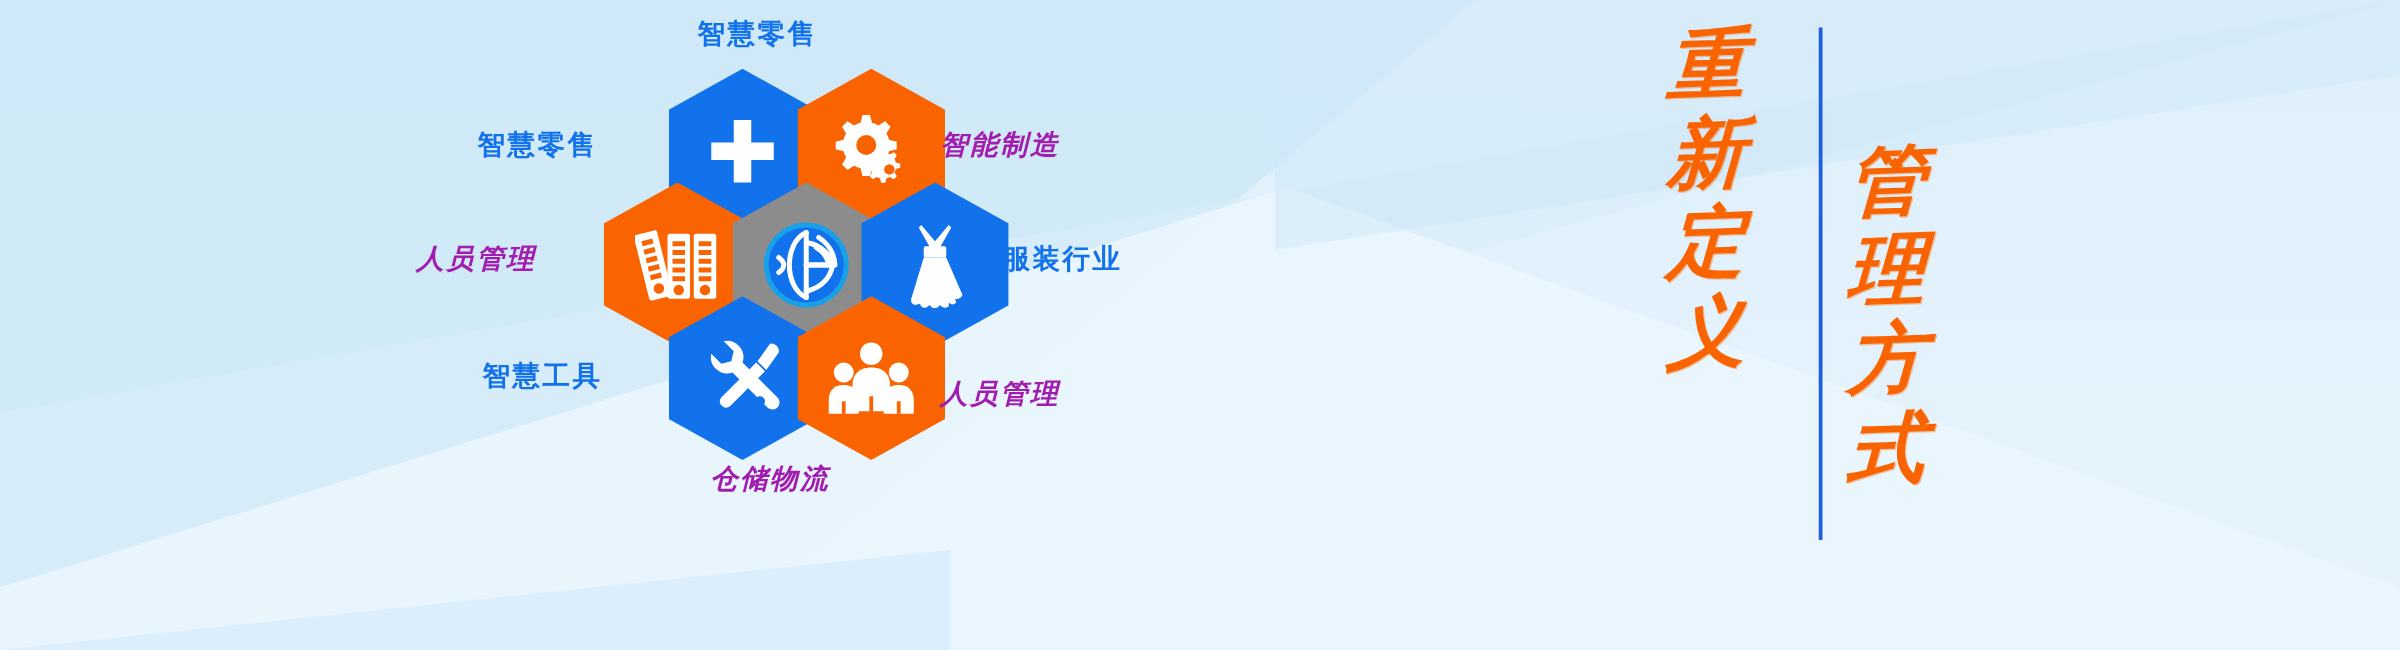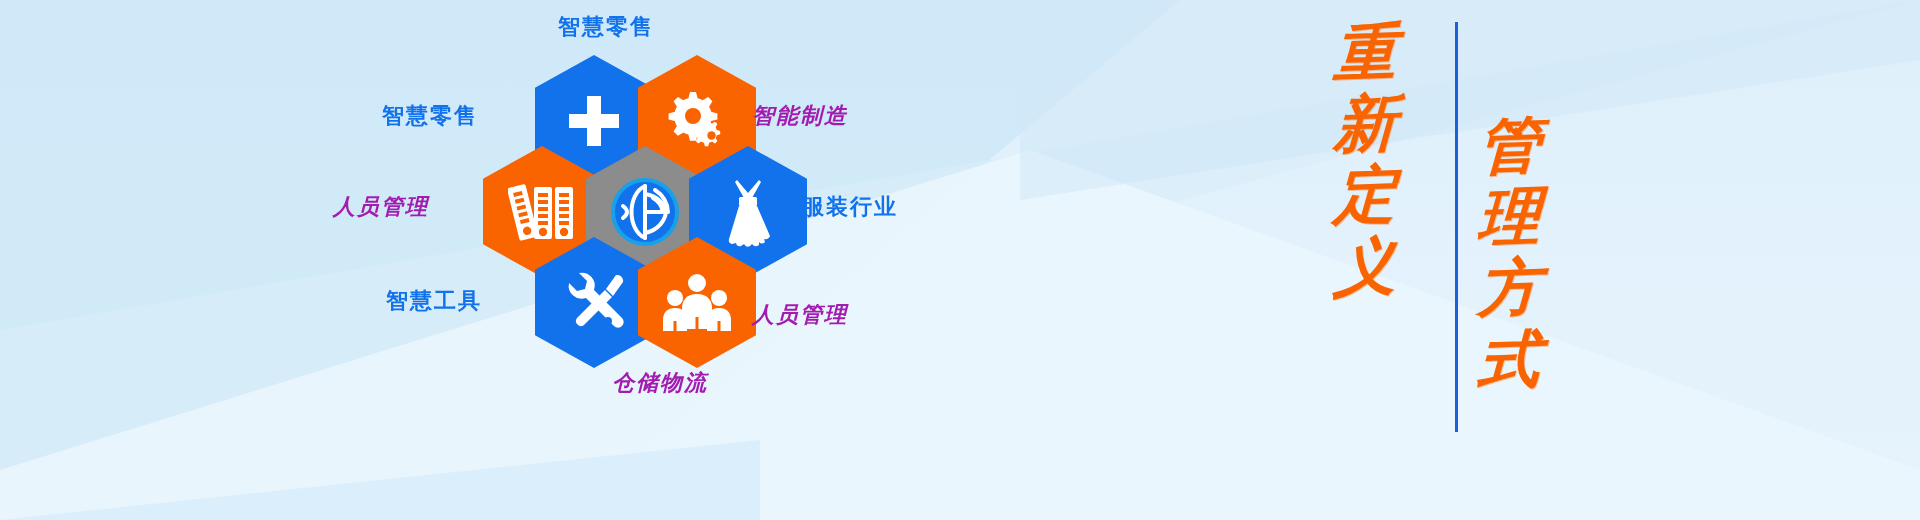--- a/index.html
+++ b/index.html
@@ -92,21 +92,21 @@
   .label.blue   { color: #1272EB; }
   .label.orange { color: #a21caf; font-style: italic; }
 
   .lbl-retail   { left: 558px; top: 16px;  }
   .lbl-medical  { left: 382px; top: 105px; }
   .lbl-mfg      { left: 752px; top: 105px; }
   .lbl-books    { left: 333px; top: 196px; }
   .lbl-apparel  { left: 802px; top: 196px; }
   .lbl-tools    { left: 386px; top: 290px; }
   .lbl-hr       { left: 752px; top: 304px; }
-  .lbl-wh       { left: 568px; top: 372px; margin-left: 44px; }
+  .lbl-wh       { left: 568px; top: 372px; }
 
   
   #slogan {
     position: absolute;
     left: 1300px; top: 0; width: 300px; height: 520px;
   }
   .callig-col {
     position: absolute;
     top: 22px;
     display: flex;

